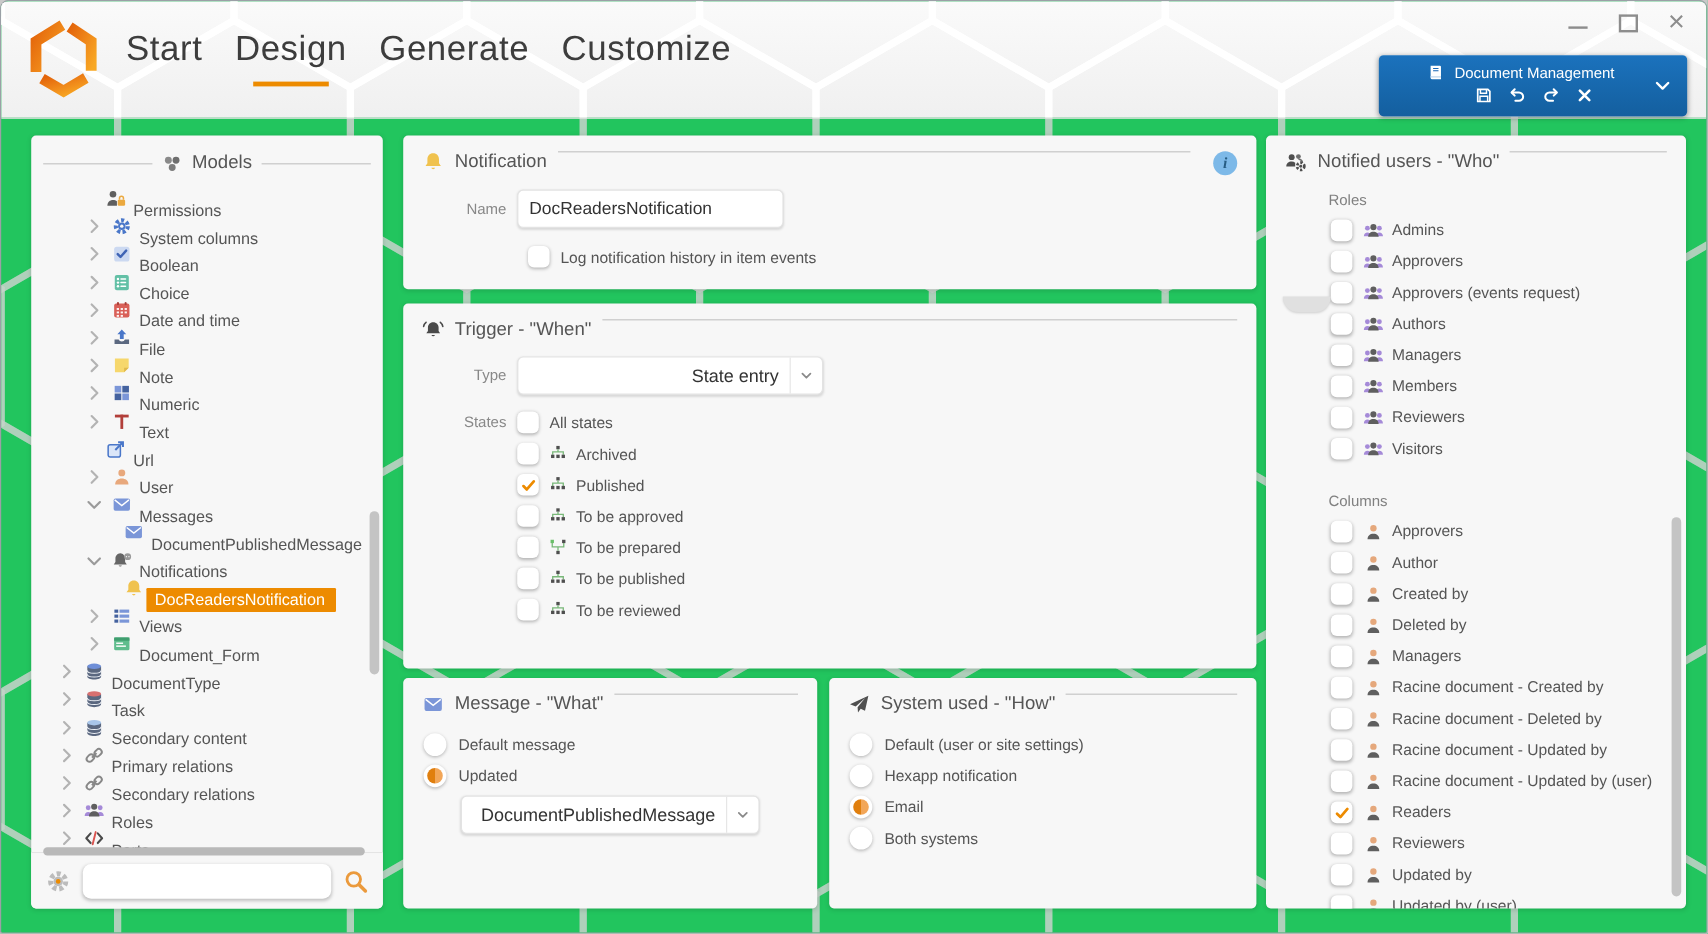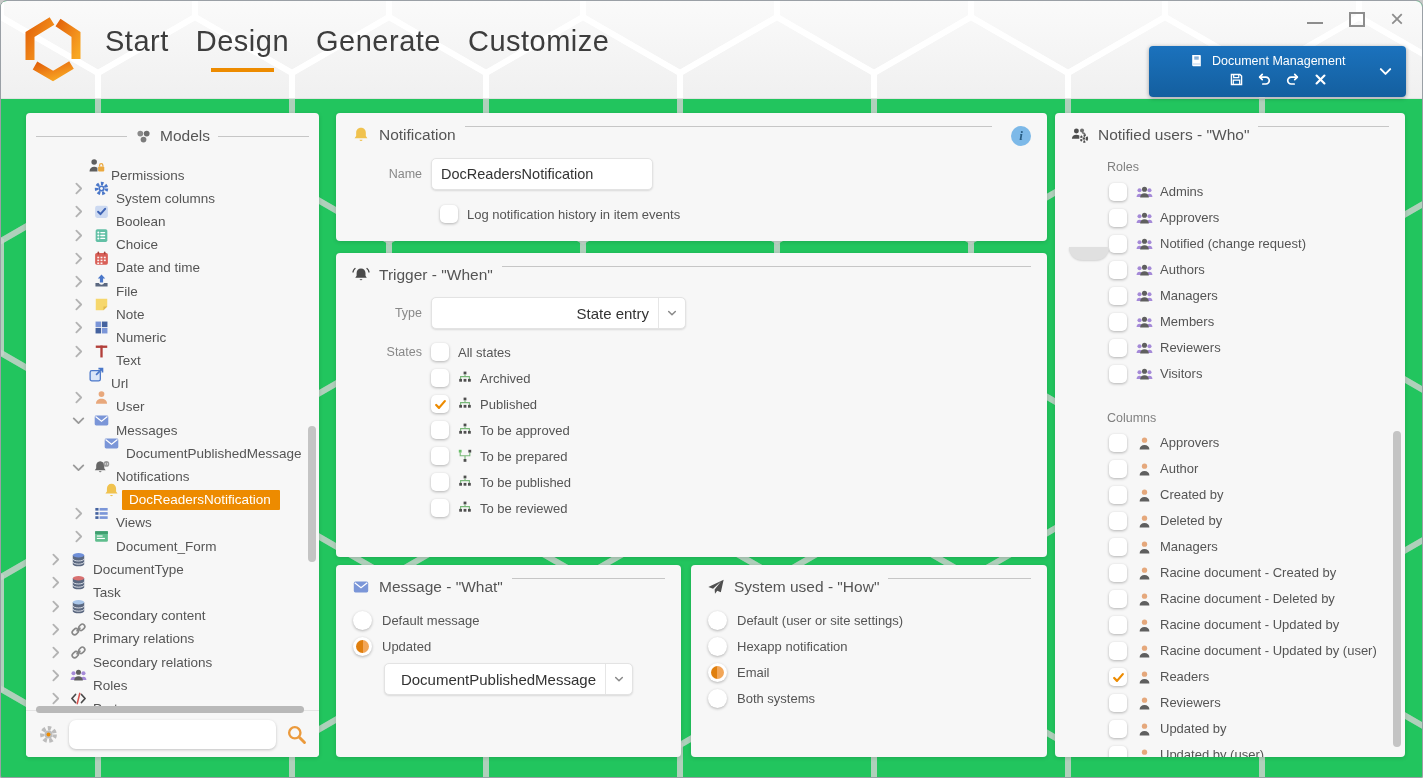--- a/index.html
+++ b/index.html
@@ -978,21 +978,21 @@
             <span class="ic ">
               <svg viewBox="0 0 16 16">
                 <circle cx="3.3" cy="5.8" r="1.9" fill="#a58ad8"></circle>
                 <path d="M.5 12.2c0-2 1.3-3.1 2.8-3.1.8 0 1.5.3 2 .8v2.3z" fill="#a58ad8"></path>
                 <circle cx="12.7" cy="5.8" r="1.9" fill="#a58ad8"></circle>
                 <path d="M15.5 12.2c0-2-1.3-3.1-2.8-3.1-.8 0-1.5.3-2 .8v2.3z" fill="#a58ad8"></path>
                 <circle cx="8" cy="5" r="2.4" fill="#5f5f5f"></circle>
                 <path d="M3.9 12.6c0-2.6 1.8-4 4.1-4s4.1 1.4 4.1 4z" fill="#5f5f5f"></path>
               </svg>
             </span>
-            <span class="clbl">Notified (change request)</span>
+            <span class="clbl">Approvers (events request)</span>
           </div>
           <div class="wrow">
             <span class="cb"></span>
             <span class="ic ">
               <svg viewBox="0 0 16 16">
                 <circle cx="3.3" cy="5.8" r="1.9" fill="#a58ad8"></circle>
                 <path d="M.5 12.2c0-2 1.3-3.1 2.8-3.1.8 0 1.5.3 2 .8v2.3z" fill="#a58ad8"></path>
                 <circle cx="12.7" cy="5.8" r="1.9" fill="#a58ad8"></circle>
                 <path d="M15.5 12.2c0-2-1.3-3.1-2.8-3.1-.8 0-1.5.3-2 .8v2.3z" fill="#a58ad8"></path>
                 <circle cx="8" cy="5" r="2.4" fill="#5f5f5f"></circle>

